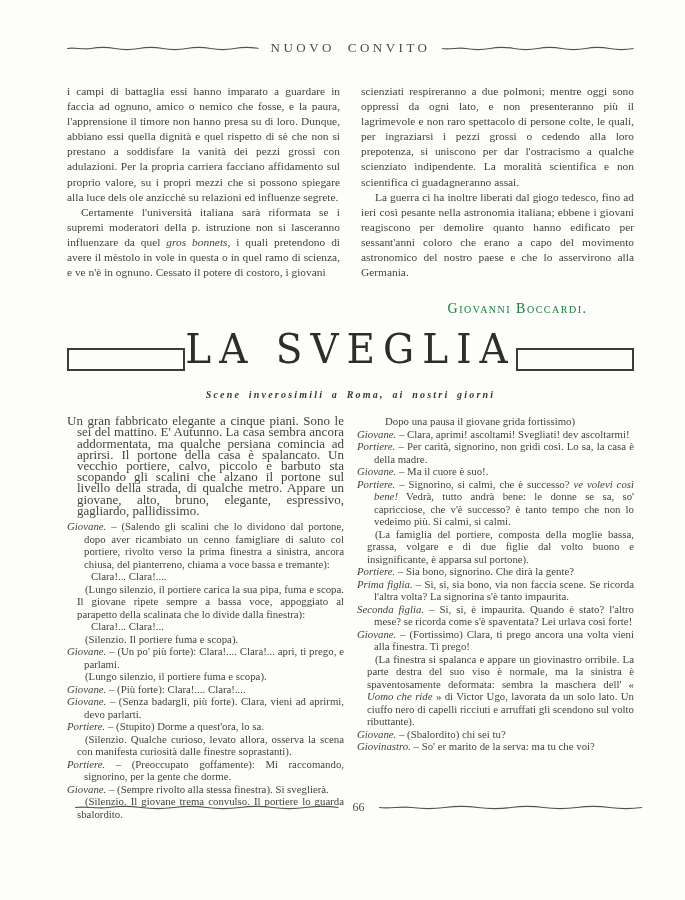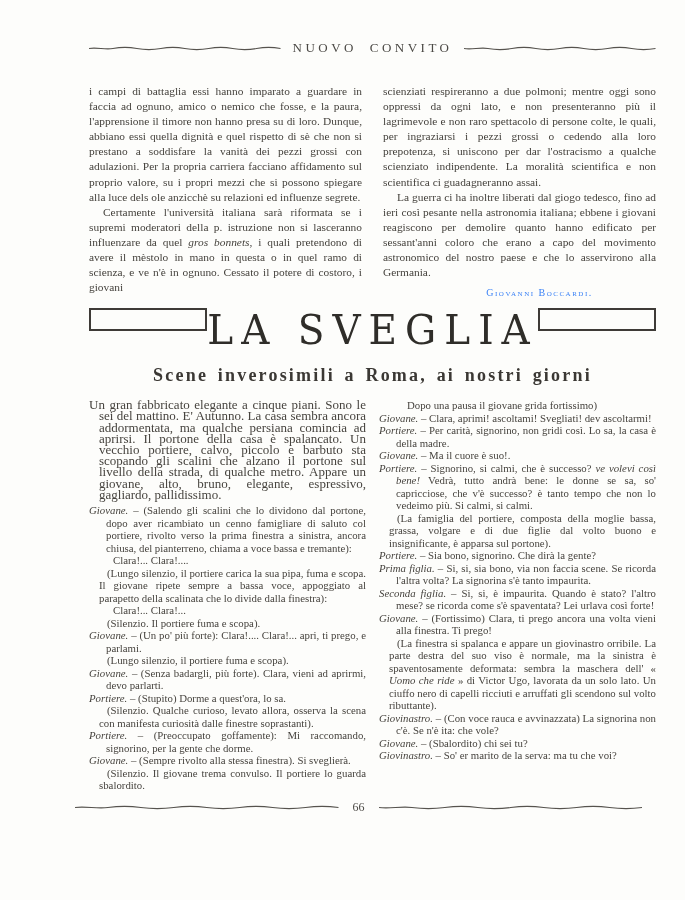--- a/index.html
+++ b/index.html
@@ -4,58 +4,59 @@
 <style>
   html,body { margin:0; padding:0; }
   body {
     width:685px; height:900px;
     background:#fdfdfb;
     font-family:"Liberation Serif", serif;
     color:#413e3a;
     -webkit-font-smoothing:antialiased;
   }
   .page { position:relative; width:685px; height:900px; overflow:hidden; }
-  .content { position:absolute; left:89px; top:0; width:567px; }
+  .content { position:absolute; left:67px; top:0; width:567px; }
 
   
   .header { display:flex; align-items:center; gap:12px; margin-top:40px; }
   .rule { flex:1; height:7px; }
   .rule svg { width:100%; height:7px; display:block; }
   .header-title {
     font-size:13px; letter-spacing:3.5px; word-spacing:6px;
     color:#4b4945; white-space:nowrap;
   }
 
   
   .cols { display:flex; gap:21px; margin-top:28px; }
   .col { width:277px; }
   .art p {
     margin:0; font-size:11.4px; line-height:15.1px;
     text-align:justify; color:#45423d;
   }
   .art p.ind { text-indent:14px; }
   .em { font-style:italic; }
   .signature {
-    margin-top:7px; text-align:center; padding-left:40px;
-    font-variant:small-caps; letter-spacing:1.5px; font-size:10px;
-    color:#3b82f6;
+    margin-top:21px; text-align:center; padding-left:40px;
+    font-variant:small-caps; letter-spacing:1.5px; font-size:14px;
+    color:#15803d;
   }
 
   
-  .title-row { display:flex; align-items:flex-start; justify-content:space-between; margin-top:10px; }
+  .title-row { display:flex; align-items:flex-end; justify-content:space-between; margin-top:10px; }
   .obox { width:118px; height:19px; border:2px solid #3e3b37; background:transparent; }
   .play-title {
     font-family:"DejaVu Serif", serif;
     font-size:39px; line-height:44px; letter-spacing:8px;
     color:#2f2d29; white-space:nowrap; transform:scaleY(1.04);
   }
   .subtitle-row { text-align:center; margin-top:13px; }
   .subtitle {
-    font-size:18px; font-weight:bold; letter-spacing:2.2px; word-spacing:3px;
+    font-size:10px; font-weight:bold; letter-spacing:2.2px; word-spacing:3px;
     color:#3b3834;
+    font-style:italic;
   }
 
   
   .play-cols { display:flex; gap:13px; margin-top:13px; }
   .play p { margin:0; font-size:10.8px; line-height:12.5px; text-align:justify; color:#46433e; }
   .play .open {
     font-size:13px; line-height:11.2px;
     padding-left:10px; text-indent:-10px; margin-bottom:4px;
   }
   .play .d { padding-left:17px; text-indent:-17px; }
@@ -87,21 +88,21 @@
       <div class="rule">
         <svg viewBox="0 0 240 7" preserveAspectRatio="none">
             <path d="M0,3.5 C10,5 20,2 30,3.5 S50,5 60,3.5 S80,2 90,3.5 S110,5 120,3.5 S140,2 150,3.5 S170,5 180,3.5 S200,2 210,3.5 S230,5 240,3.5" stroke="#56534e" stroke-width="1.1" fill="none"></path>
           </svg>
       </div>
     </div>
 
     <div class="cols art">
       <div class="col">
         <p>i campi di battaglia essi hanno imparato a guardare in faccia ad ognuno, amico o nemico che fosse, e la paura, l'apprensione il timore non hanno presa su di loro. Dunque, abbiano essi quella dignità e quel rispetto di sè che non si prestano a soddisfare la vanità dei pezzi grossi con adulazioni. Per la propria carriera facciano affidamento sul proprio valore, su i propri mezzi che si possono spiegare alla luce dels ole anzicchè su relazioni ed influenze segrete.</p>
-        <p class="ind"><span>Certamente l'università italiana sarà riformata se i supremi moderatori della p. istruzione non si lasceranno influenzare da quel </span><i class="em">gros bonnets</i><span>, i quali pretendono di avere il mèstolo in mano in questa o in quel ramo di scienza, e ve n'è in ognuno. Cessato il potere di costoro, i giovani</span></p>
+        <p class="ind"><span>Certamente l'università italiana sarà riformata se i supremi moderatori della p. istruzione non si lasceranno influenzare da quel </span><i class="em">gros bonnets</i><span>, i quali pretendono di avere il mèstolo in vole in questa o in quel ramo di scienza, e ve n'è in ognuno. Cessato il potere di costoro, i giovani</span></p>
       </div>
       <div class="col">
         <p>scienziati respireranno a due polmoni; mentre oggi sono oppressi da ogni lato, e non presenteranno più il lagrimevole e non raro spettacolo di persone colte, le quali, per ingraziarsi i pezzi grossi o cedendo alla loro prepotenza, si uniscono per dar l'ostracismo a qualche scienziato indipendente. La moralità scientifica e non scientifica ci guadagneranno assai.</p>
         <p class="ind">La guerra ci ha inoltre liberati dal giogo tedesco, fino ad ieri così pesante nella astronomia italiana; ebbene i giovani reagiscono per demolire quanto hanno edificato per sessant'anni coloro che erano a capo del movimento astronomico del nostro paese e che lo asservirono alla Germania.</p>
         <div class="signature">Giovanni Boccardi.</div>
       </div>
     </div>
 
     <div class="title-row">
       <div class="obox"></div>
@@ -115,40 +116,40 @@
     <div class="cols play-cols play">
       <div class="col">
         <p class="open">Un gran fabbricato elegante a cinque piani. Sono le sei del mattino. E' Autunno. La casa sembra ancora addormentata, ma qualche persiana comincia ad aprirsi. Il portone della casa è spalancato. Un vecchio portiere, calvo, piccolo e barbuto sta scopando gli scalini che alzano il portone sul livello della strada, di qualche metro. Appare un giovane, alto, bruno, elegante, espressivo, gagliardo, pallidissimo.</p>
         <p class="d"><i class="sp">Giovane.</i> <span>– (Salendo gli scalini che lo dividono dal portone, dopo aver ricambiato un cenno famigliare di saluto col portiere, rivolto verso la prima finestra a sinistra, ancora chiusa, del pianterreno, chiama a voce bassa e tremante):</span></p>
         <p class="call">Clara!... Clara!....</p>
         <p class="stage">(Lungo silenzio, il portiere carica la sua pipa, fuma e scopa. Il giovane ripete sempre a bassa voce, appoggiato al parapetto della scalinata che lo divide dalla finestra):</p>
         <p class="call">Clara!... Clara!...</p>
         <p class="stage">(Silenzio. Il portiere fuma e scopa).</p>
         <p class="d"><i class="sp">Giovane.</i> <span>– (Un po' più forte): Clara!.... Clara!... apri, ti prego, e parlami.</span></p>
         <p class="stage">(Lungo silenzio, il portiere fuma e scopa).</p>
+        <p class="d"><i class="sp">Giovane.</i> <span>– (Più forte): Clara!.... Clara!....</span></p>
         <p class="d"><i class="sp">Giovane.</i> <span>– (Senza badargli, più forte). Clara, vieni ad aprirmi, devo parlarti.</span></p>
         <p class="d"><i class="sp">Portiere.</i> <span>– (Stupito) Dorme a quest'ora, lo sa.</span></p>
         <p class="stage">(Silenzio. Qualche curioso, levato allora, osserva la scena con manifesta curiosità dalle finestre soprastanti).</p>
         <p class="d"><i class="sp">Portiere.</i> <span>– (Preoccupato goffamente): Mi raccomando, signorino, per la gente che dorme.</span></p>
         <p class="d"><i class="sp">Giovane.</i> <span>– (Sempre rivolto alla stessa finestra). Si sveglierà.</span></p>
         <p class="stage">(Silenzio. Il giovane trema convulso. Il portiere lo guarda sbalordito.</p>
       </div>
       <div class="col">
         <p class="cont">Dopo una pausa il giovane grida fortissimo)</p>
         <p class="d"><i class="sp">Giovane.</i> <span>– Clara, aprimi! ascoltami! Svegliati! dev ascoltarmi!</span></p>
         <p class="d"><i class="sp">Portiere.</i> <span>– Per carità, signorino, non gridi così. Lo sa, la casa è della madre.</span></p>
         <p class="d"><i class="sp">Giovane.</i> <span>– Ma il cuore è suo!.</span></p>
         <p class="d"><i class="sp">Portiere.</i> <span>– Signorino, si calmi, che è successo? </span><i class="em">ve volevi così bene!</i><span> Vedrà, tutto andrà bene: le donne se sa, so' capricciose, che v'è successo? è tanto tempo che non lo vedeimo più. Si calmi, si calmi.</span></p>
         <p class="stage">(La famiglia del portiere, composta della moglie bassa, grassa, volgare e di due figlie dal volto buono e insignificante, è apparsa sul portone).</p>
         <p class="d"><i class="sp">Portiere.</i> <span>– Sia bono, signorino. Che dirà la gente?</span></p>
         <p class="d"><i class="sp">Prima figlia.</i> <span>– Si, si, sia bono, via non faccia scene. Se ricorda l'altra volta? La signorina s'è tanto impaurita.</span></p>
         <p class="d"><i class="sp">Seconda figlia.</i> <span>– Si, si, è impaurita. Quando è stato? l'altro mese? se ricorda come s'è spaventata? Lei urlava così forte!</span></p>
         <p class="d"><i class="sp">Giovane.</i> <span>– (Fortissimo) Clara, ti prego ancora una volta vieni alla finestra. Ti prego!</span></p>
         <p class="stage"><span>(La finestra si spalanca e appare un giovinastro orribile. La parte destra del suo viso è normale, ma la sinistra è spaventosamente deformata: sembra la maschera dell' « </span><i class="em">Uomo che ride</i><span> » di Victor Ugo, lavorata da un solo lato. Un ciuffo nero di capelli ricciuti e arruffati gli scendono sul volto ributtante).</span></p>
-        <p class="d"><i class="sp">Giovinastro.</i> <span>– (Con voce rauca e avvinazzata) La signorina non c'è. Se n'è ita: che vole?</span></p>
         <p class="d"><i class="sp">Giovane.</i> <span>– (Sbalordito) chi sei tu?</span></p>
         <p class="d"><i class="sp">Giovinastro.</i> <span>– So' er marito de la serva: ma tu che voi?</span></p>
       </div>
     </div>
   </div>
 
   <div class="footer">
     <div class="rule">
       <svg viewBox="0 0 240 7" preserveAspectRatio="none">
           <path d="M0,3.5 C10,2 20,5 30,3.5 S50,2 60,3.5 S80,5 90,3.5 S110,2 120,3.5 S140,5 150,3.5 S170,2 180,3.5 S200,5 210,3.5 S230,2 240,3.5" stroke="#56534e" stroke-width="1.1" fill="none"></path>

